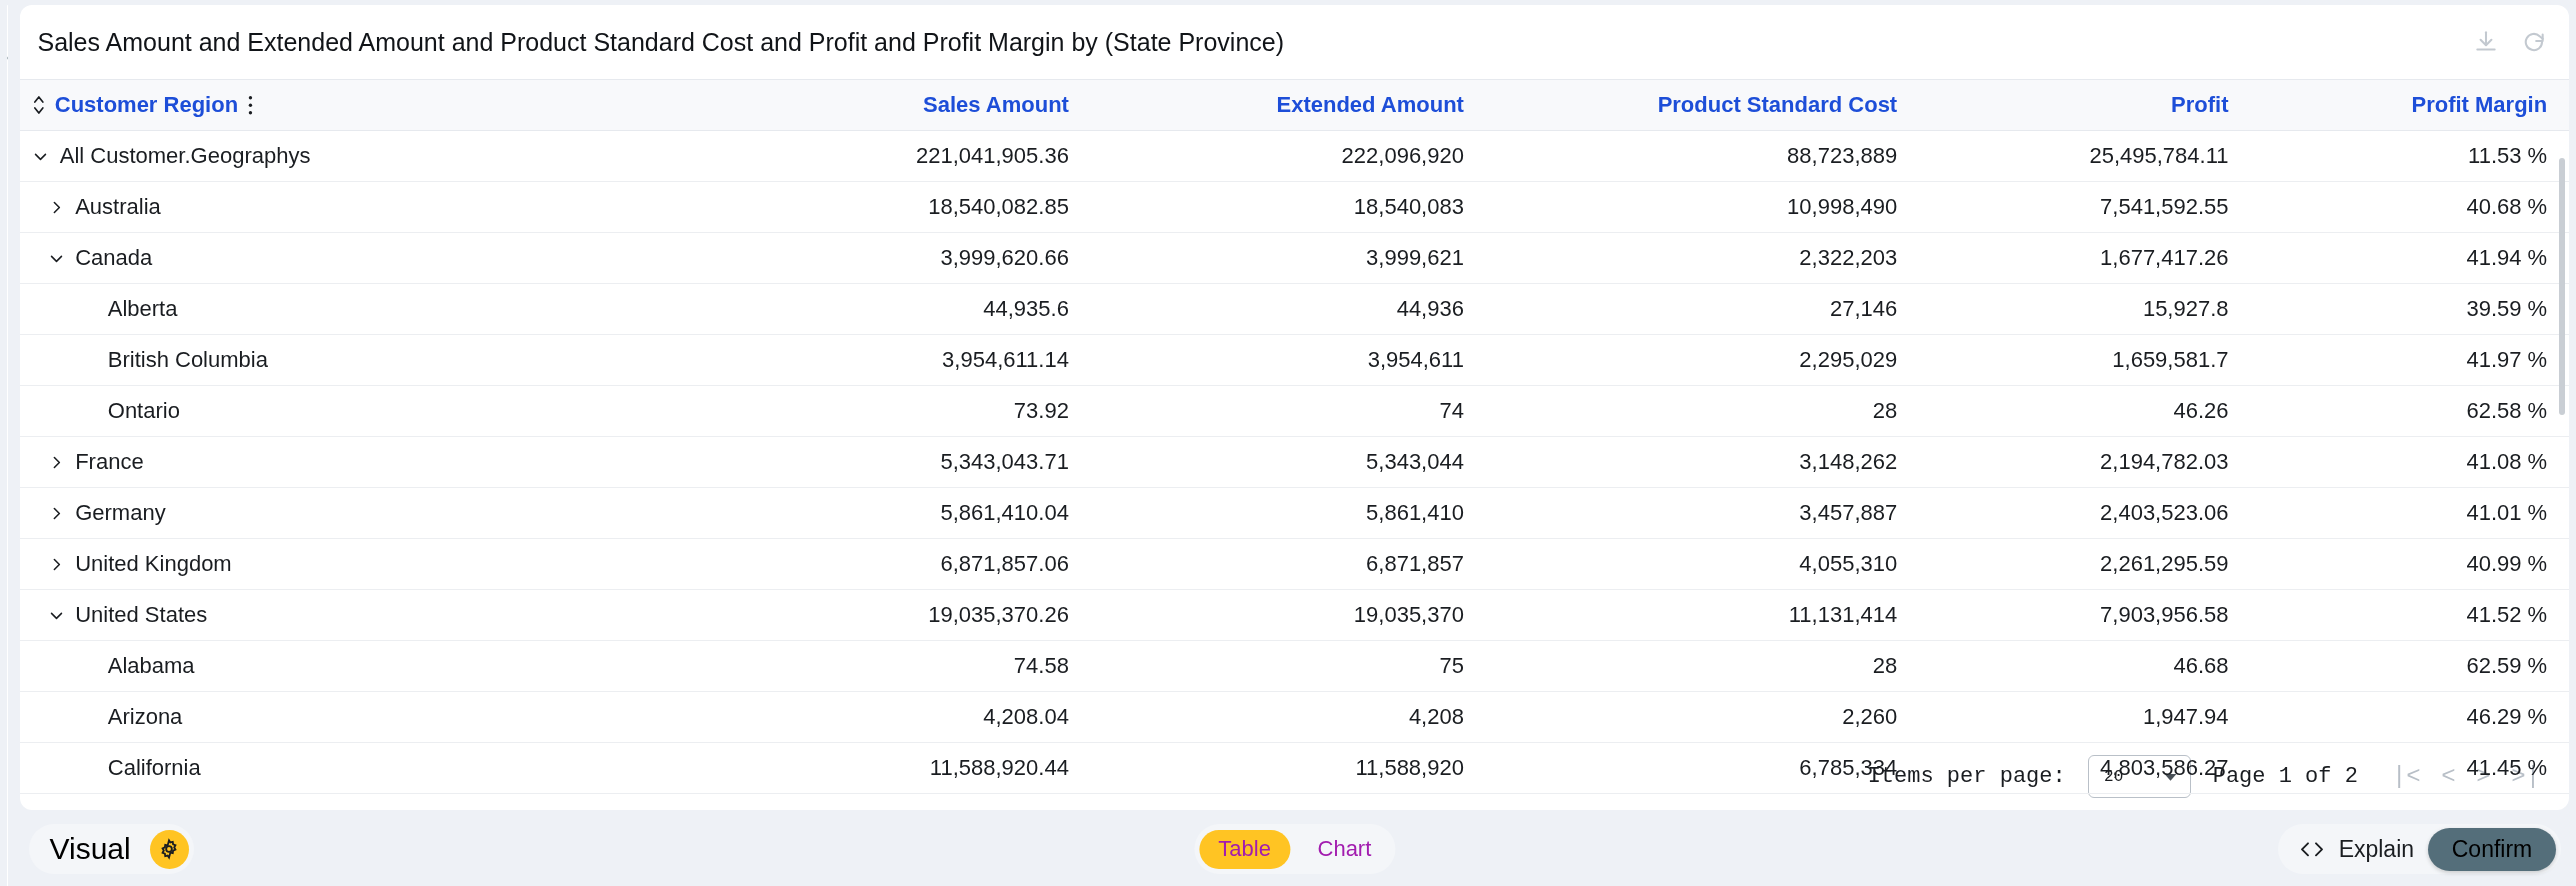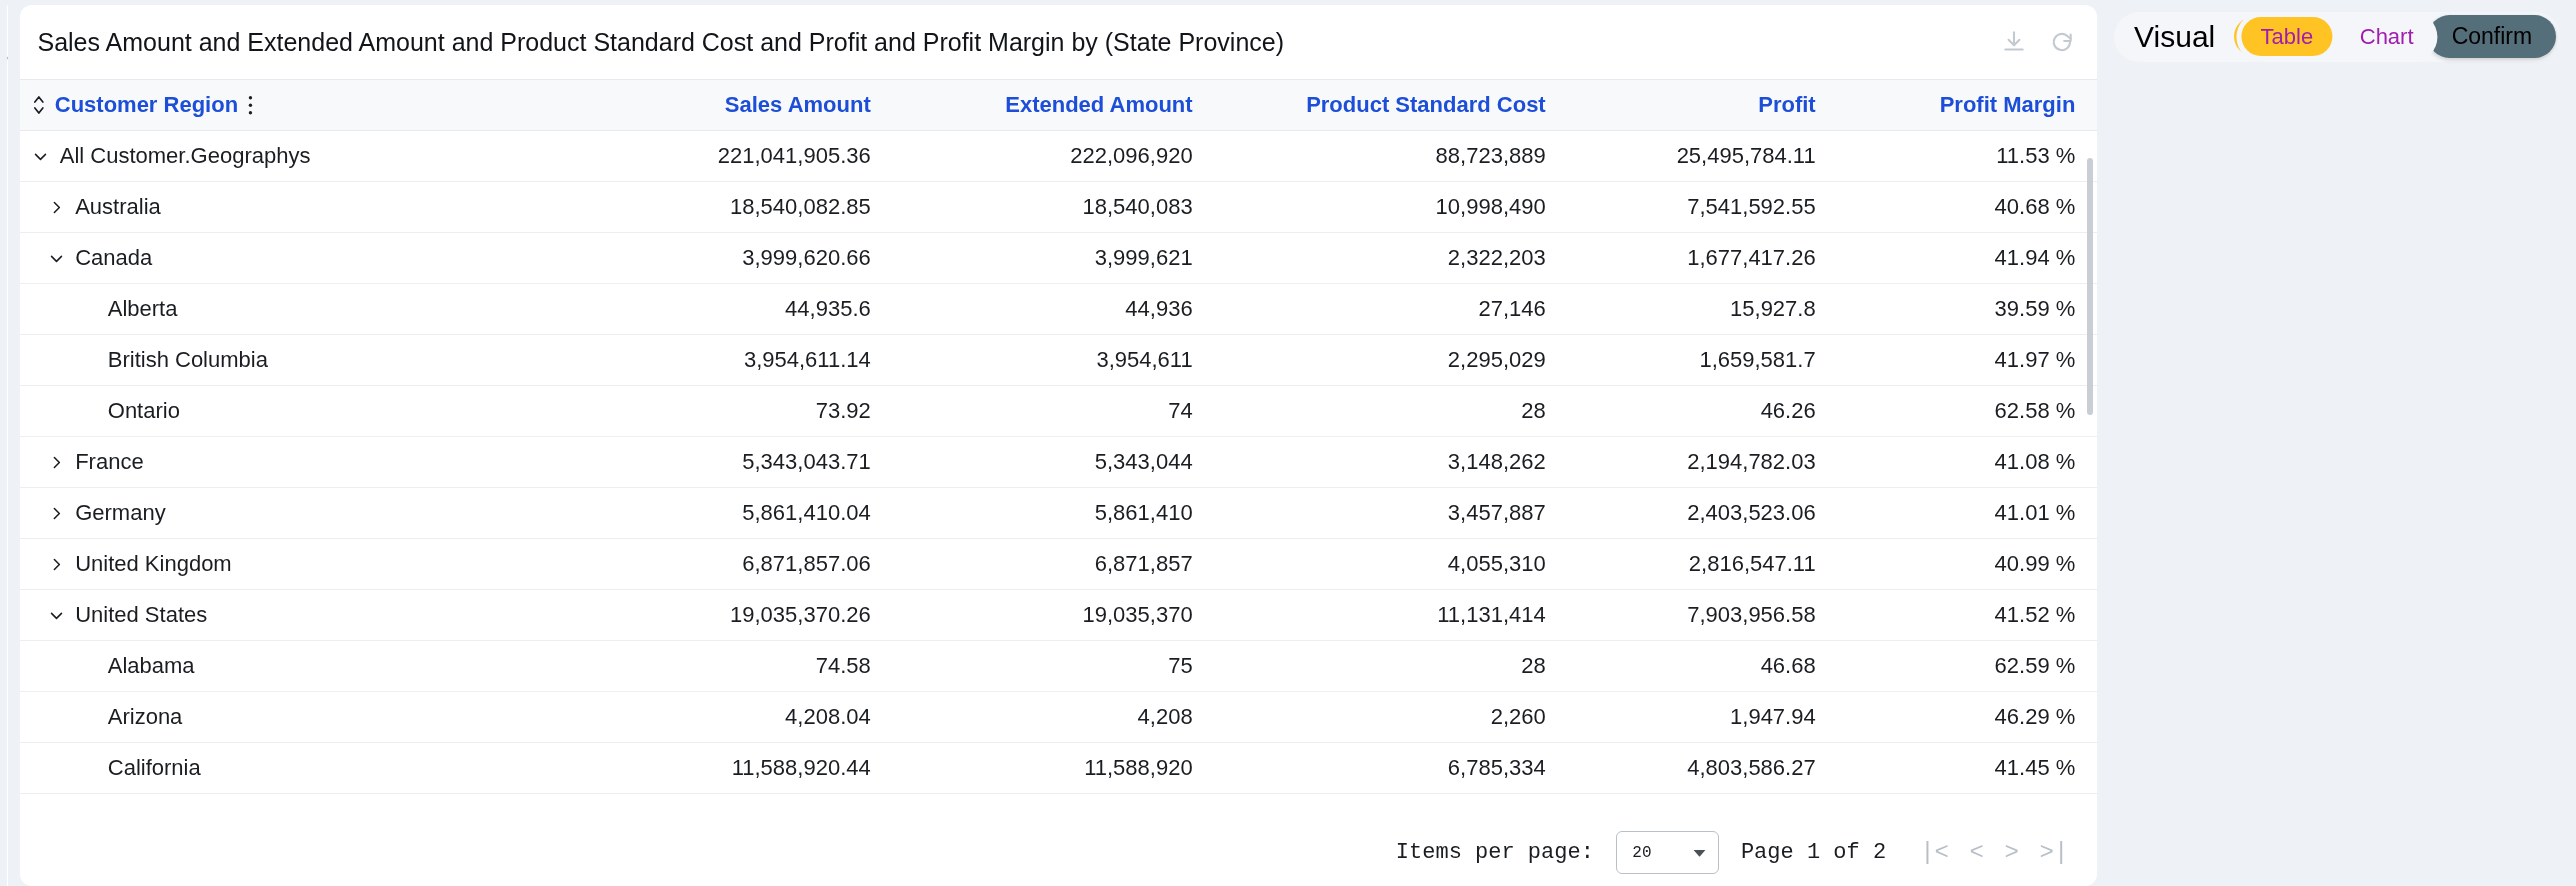--- a/index.html
+++ b/index.html
@@ -83,20 +83,21 @@
     color: #1b1b1b;
     padding: 0 20.6px;
     margin-top: 26px;
     margin-bottom: 8.6px;
   }
 
   
   .main {
     flex: 1 1 auto;
     display: flex;
+    flex-direction: column;
     gap: 7.7px;
     min-width: 0;
   }
   .card {
     background: #ffffff;
     border-radius: 12px;
     flex: 1 1 auto;
     display: flex;
     flex-direction: column;
     overflow: hidden;
@@ -498,21 +499,21 @@
                       <svg width="17" height="17" viewBox="0 0 24 24" fill="none" stroke="#1a1d21" stroke-width="2.2" stroke-linecap="round" stroke-linejoin="round">
                         <polyline points="9 5 16 12 9 19"></polyline>
                       </svg>
                     </span>
                     <span>United Kingdom</span>
                   </span>
                 </td>
                 <td><span>6,871,857.06</span></td>
                 <td><span>6,871,857</span></td>
                 <td><span>4,055,310</span></td>
-                <td><span>2,816,547.11</span></td>
+                <td><span>2,261,295.59</span></td>
                 <td><span>40.99 %</span></td>
               </tr>
               <tr>
                 <td class="col-dim">
                   <span class="dim-cell lvl1">
                     <span class="twisty">
                       <svg width="17" height="17" viewBox="0 0 24 24" fill="none" stroke="#1a1d21" stroke-width="2.2" stroke-linecap="round" stroke-linejoin="round">
                         <polyline points="5 9 12 16 19 9"></polyline>
                       </svg>
                     </span>

